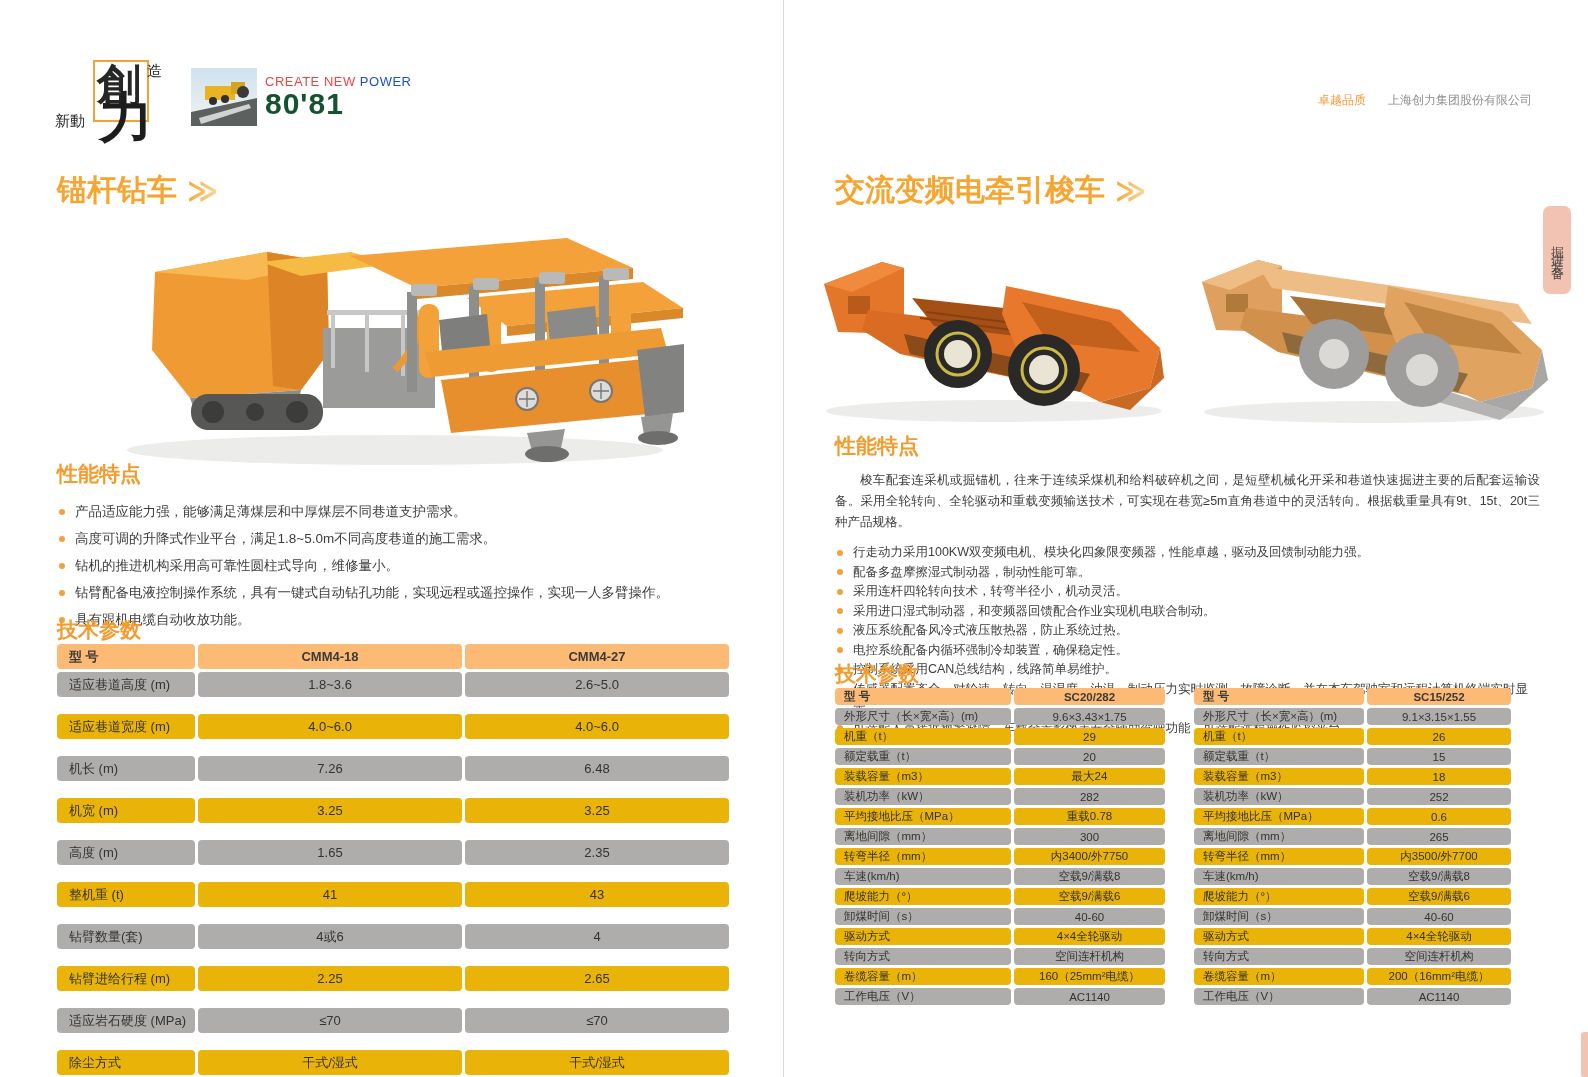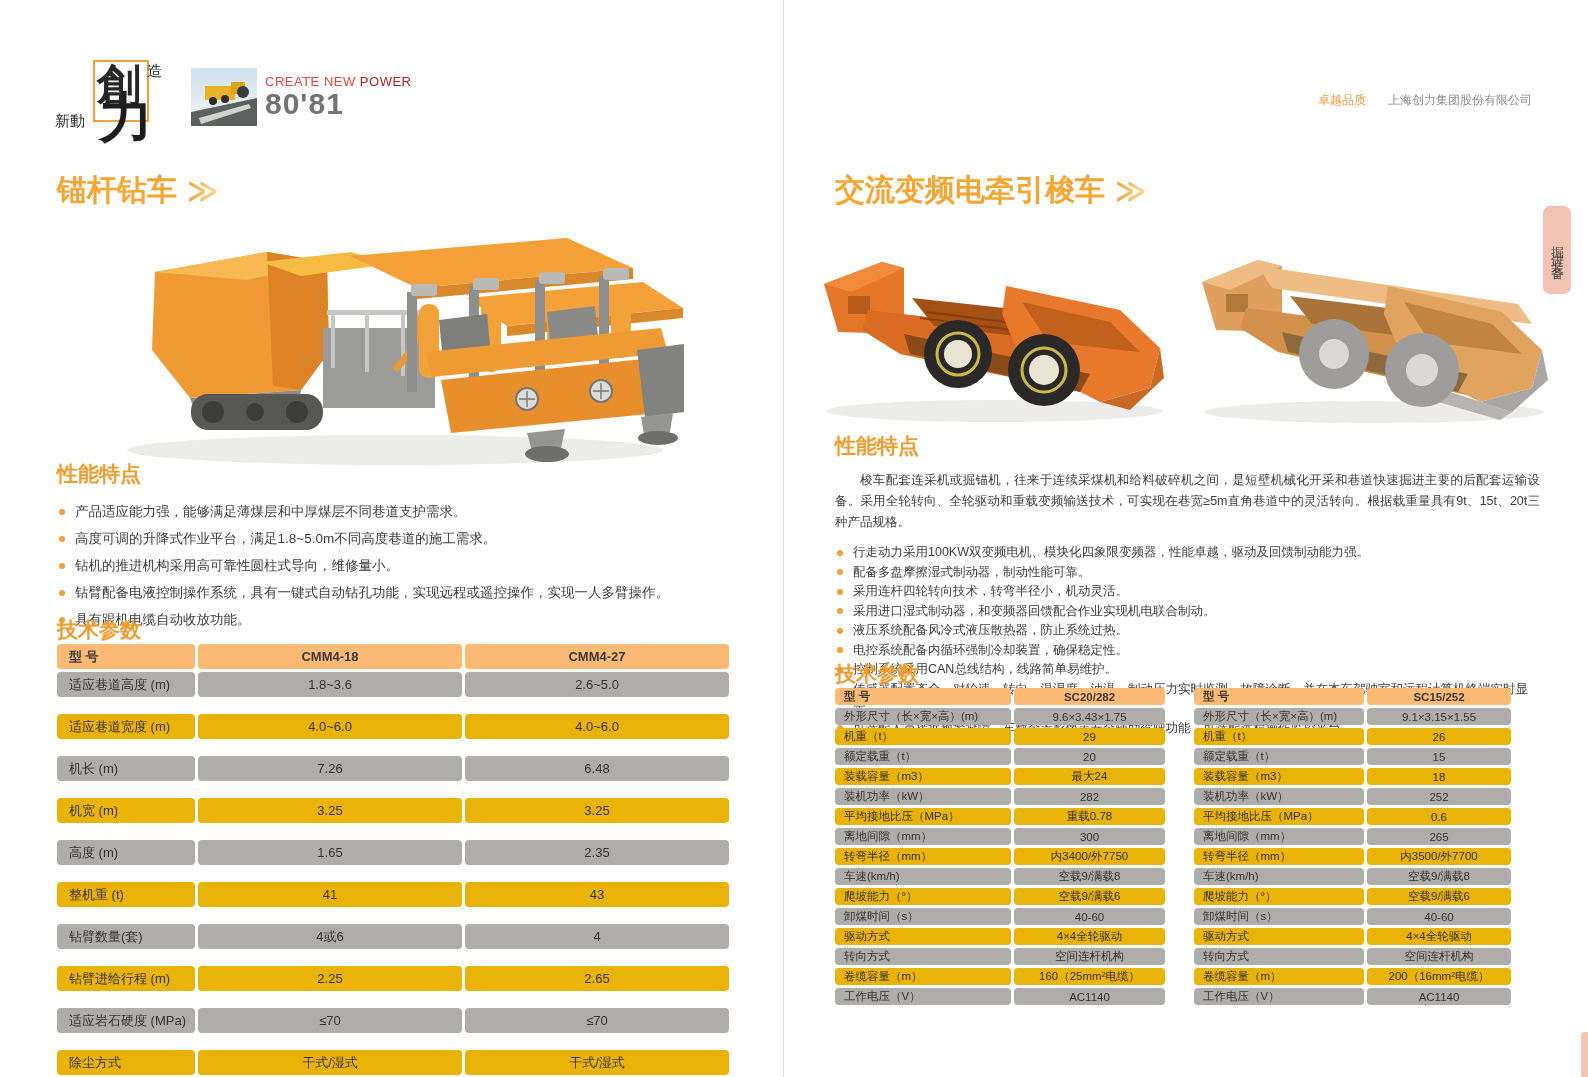--- a/index.html
+++ b/index.html
@@ -23,22 +23,22 @@
   .logo-block{left:55px;top:60px;height:84px;display:flex;align-items:flex-start;}
   .calli{position:relative;width:130px;height:84px;}
   .calli .frame{position:absolute;left:38px;top:0;width:52px;height:58px;border:2px solid #f0a23c;}
   .calli .chuang{position:absolute;left:42px;top:-4px;font-size:44px;font-weight:bold;color:#262626;font-family:"Liberation Serif","DejaVu Serif",serif;}
   .calli .zao{position:absolute;left:92px;top:2px;font-size:15px;color:#262626;}
   .calli .xindong{position:absolute;left:0px;top:52px;font-size:15px;color:#262626;font-family:"Liberation Serif","DejaVu Serif",serif;}
   .calli .li{position:absolute;left:44px;top:22px;font-size:54px;font-weight:bold;color:#1d1d1d;font-family:"Liberation Serif","DejaVu Serif",serif;}
   .logo-photo{width:66px;height:58px;margin:8px 8px 0 6px;}
   .logo-text{margin-top:14px;}
   .tagline{font-size:13px;letter-spacing:.5px;}
-  .tagline .g{color:#ef4444;} .tagline .o{color:#b91c1c;}
-  .pageno{font-size:30px;font-weight:bold;color:#737373;letter-spacing:1px;line-height:30px;}
+  .tagline .g{color:#ef4444;} .tagline .o{color:#1d4ed8;}
+  .pageno{font-size:30px;font-weight:bold;color:#14532d;letter-spacing:1px;line-height:30px;}
   
   .hdr-right{left:1318px;top:92px;display:flex;gap:22px;align-items:baseline;}
   .hdr-right .q{color:#f09a3c;font-size:12px;}
   .hdr-right .c{color:#8f8f8f;font-size:12px;}
   .page-title{font-size:30px;font-weight:bold;color:#f6a531;display:flex;align-items:center;gap:10px;}
   .title-left{left:57px;top:170px;}
   .title-right{left:835px;top:170px;justify-content:space-between;}
   .chev{font-size:30px;font-weight:bold;
     background:linear-gradient(90deg,#f6a531,#fbd89a);
     -webkit-background-clip:text;background-clip:text;color:transparent;}

